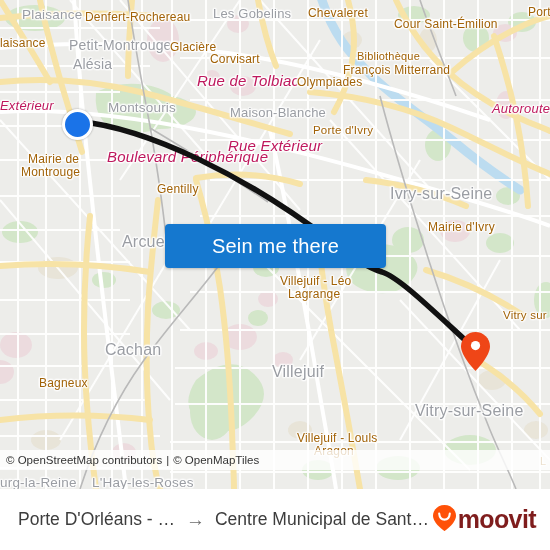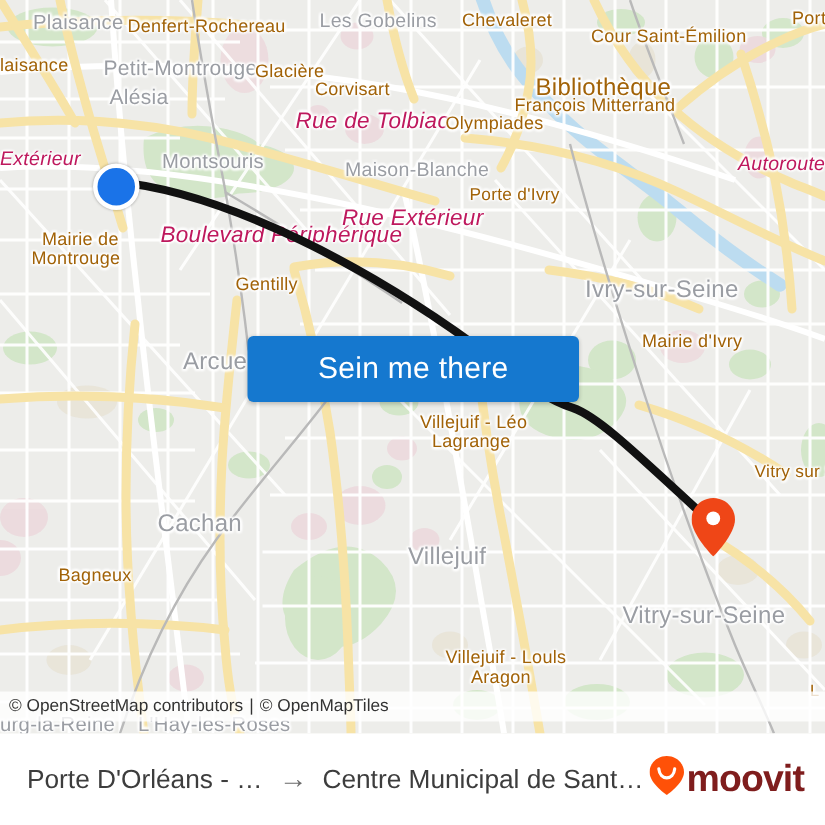--- a/index.html
+++ b/index.html
@@ -50,21 +50,21 @@
     position:absolute;left:165px;top:224px;width:221px;height:44px;
     background:#1578cf;border:0;border-radius:4px;
     color:#ffffff;font-size:20px;font-family:"Liberation Sans", sans-serif;
     cursor:pointer;letter-spacing:.2px;
     display:flex;align-items:center;justify-content:center;
     box-shadow:0 1px 3px rgba(0,0,0,.22);
   }
 
   
   #attrib{
-    position:absolute;left:0;top:461px;width:550px;height:20px;
+    position:absolute;left:0;top:450px;width:550px;height:20px;
     background:rgba(255,255,255,.80);
     display:flex;align-items:center;
     font-size:11.5px;color:#333333;
     padding-left:6px;box-sizing:border-box;
   }
   #attrib .sep{margin:0 4px;color:#333;}
 
   
   #footer{
     position:absolute;left:0;top:489px;width:550px;height:61px;
@@ -212,21 +212,21 @@
         <div class="lbl city" style="left: 22px; top: 7px; font-size: 13.5px;">Plaisance</div>
         <div class="lbl dark" style="left: 85px; top: 10px; font-size: 12px;">Denfert-Rochereau</div>
         <div class="lbl city" style="left: 213px; top: 6px; font-size: 13px;">Les Gobelins</div>
         <div class="lbl dark" style="left: 308px; top: 6px; font-size: 12px;">Chevaleret</div>
         <div class="lbl dark" style="left: 394px; top: 17px; font-size: 12px;">Cour Saint-Émilion</div>
         <div class="lbl dark" style="left: 528px; top: 5px; font-size: 12px;">Porte</div>
         <div class="lbl dark" style="left: 0px; top: 36px; font-size: 12px;">laisance</div>
         <div class="lbl city" style="left: 69px; top: 37px; font-size: 14px;">Petit-Montrouge</div>
         <div class="lbl dark" style="left: 170px; top: 40px; font-size: 12px;">Glacière</div>
         <div class="lbl dark" style="left: 210px; top: 52px; font-size: 12px;">Corvisart</div>
-        <div class="lbl dark" style="left: 357px; top: 50px; font-size: 16px; text-align: center;">Bibliothèque</div>
+        <div class="lbl dark" style="left: 357px; top: 50px; font-size: 11px; text-align: center;">Bibliothèque</div>
         <div class="lbl dark" style="left: 343px; top: 63px; font-size: 12px;">François Mitterrand</div>
         <div class="lbl city" style="left: 73px; top: 56px; font-size: 14px;">Alésia</div>
         <div class="lbl road" style="left: 197px; top: 72px; font-size: 15px;">Rue de Tolbiac</div>
         <div class="lbl dark" style="left: 297px; top: 75px; font-size: 12px;">Olympiades</div>
         <div class="lbl road" style="left: 0px; top: 98px; font-size: 13px;">Extérieur</div>
         <div class="lbl city" style="left: 108px; top: 100px; font-size: 13.5px;">Montsouris</div>
         <div class="lbl city" style="left: 230px; top: 105px; font-size: 13px;">Maison-Blanche</div>
         <div class="lbl dark" style="left: 313px; top: 124px; font-size: 11.5px;">Porte d'Ivry</div>
         <div class="lbl road" style="left: 492px; top: 101px; font-size: 13px;">Autoroute de</div>
         <div class="lbl dark" style="left: 28px; top: 152px; font-size: 12px;">Mairie de</div>

